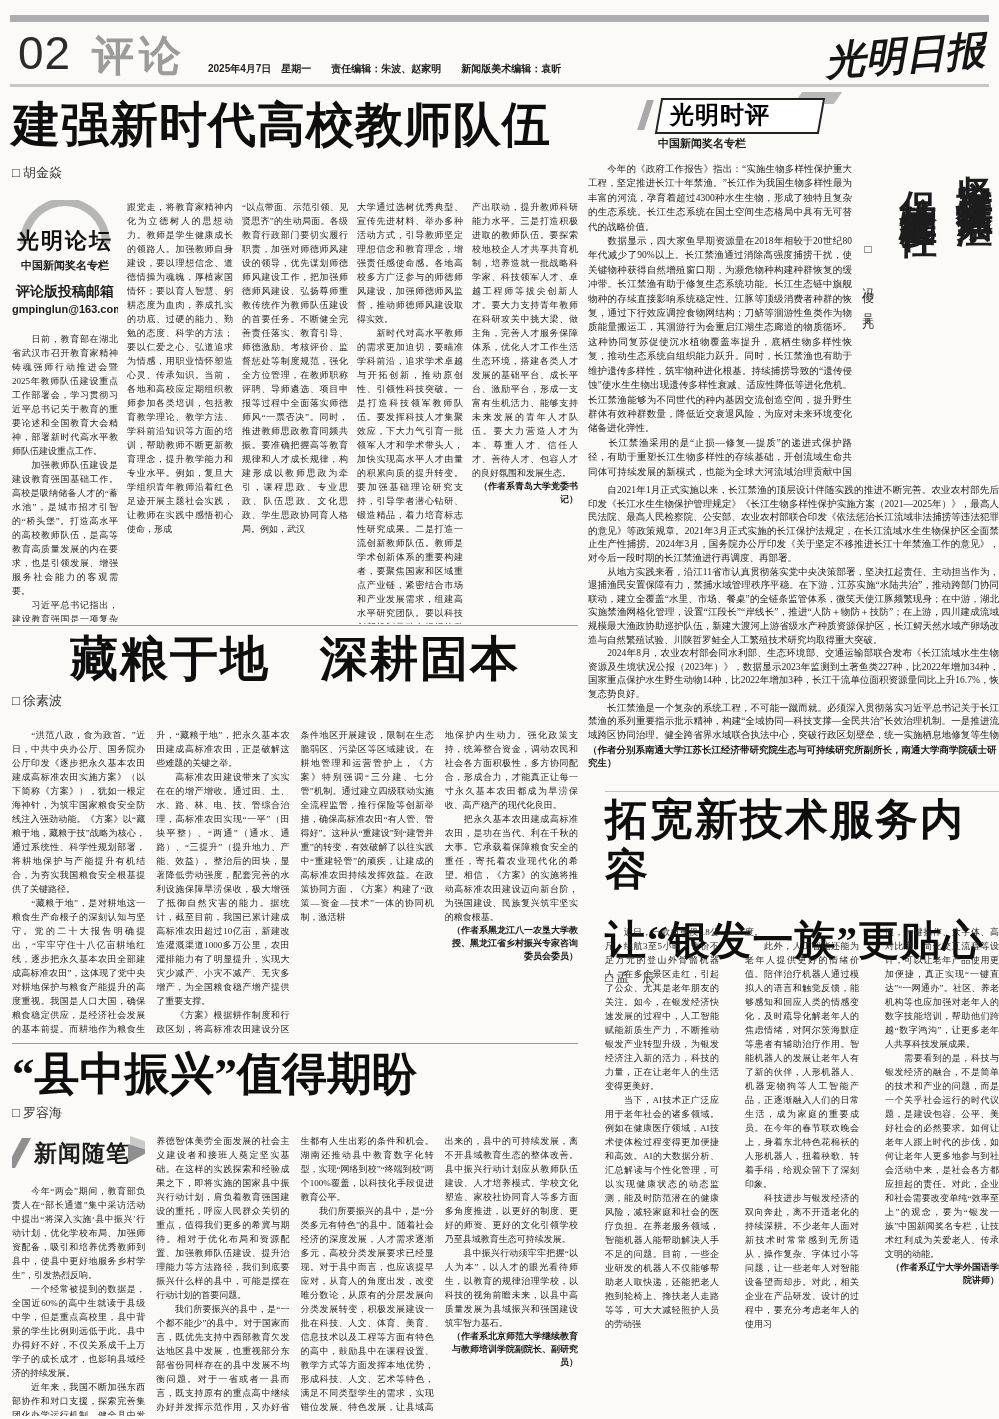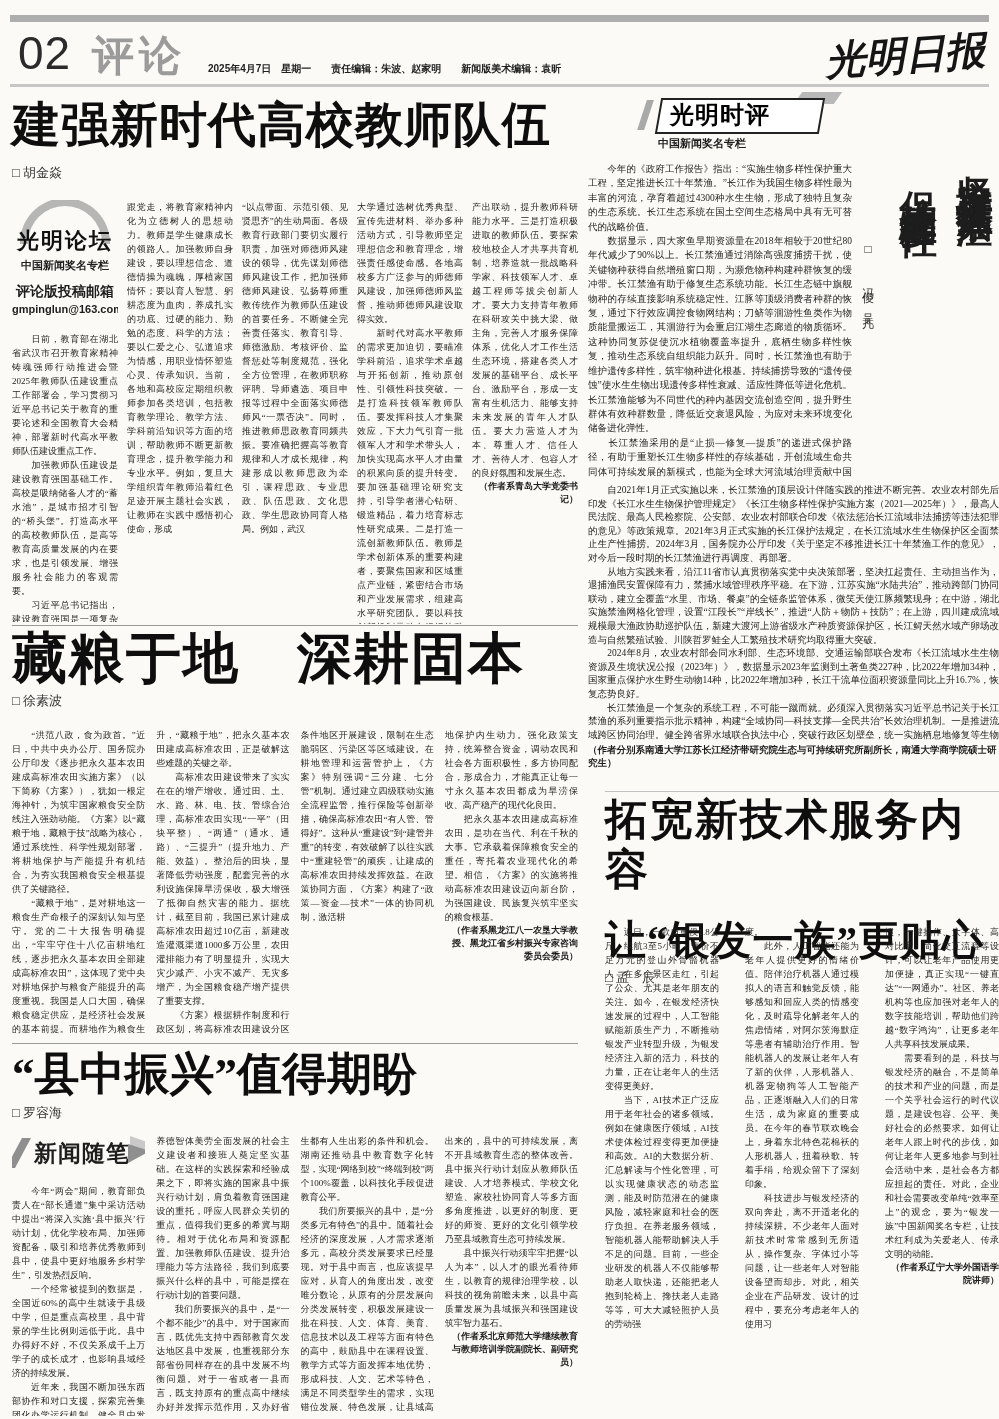--- a/index.html
+++ b/index.html
@@ -134,21 +134,21 @@
     </div>
     <div class="spbody">　　自2021年1月正式实施以来，长江禁渔的顶层设计伴随实践的推进不断完善。农业农村部先后印发《长江水生生物保护管理规定》《长江生物多样性保护实施方案（2021—2025年）》，最高人民法院、最高人民检察院、公安部、农业农村部联合印发《依法惩治长江流域非法捕捞等违法犯罪的意见》等政策规章。2021年3月正式实施的长江保护法规定，在长江流域水生生物保护区全面禁止生产性捕捞。2024年3月，国务院办公厅印发《关于坚定不移推进长江十年禁渔工作的意见》，对今后一段时期的长江禁渔进行再调度、再部署。
 　　从地方实践来看，沿江11省市认真贯彻落实党中央决策部署，坚决扛起责任、主动担当作为，退捕渔民安置保障有力，禁捕水域管理秩序平稳。在下游，江苏实施“水陆共治”，推动跨部门协同联动，建立全覆盖“水里、市场、餐桌”的全链条监管体系，微笑天使江豚频繁现身；在中游，湖北实施禁渔网格化管理，设置“江段长”“岸线长”，推进“人防＋物防＋技防”；在上游，四川建成流域规模最大渔政协助巡护队伍，新建大渡河上游省级水产种质资源保护区，长江鲟天然水域产卵场改造与自然繁殖试验、川陕哲罗鲑全人工繁殖技术研究均取得重大突破。
 　　2024年8月，农业农村部会同水利部、生态环境部、交通运输部联合发布《长江流域水生生物资源及生境状况公报（2023年）》，数据显示2023年监测到土著鱼类227种，比2022年增加34种，国家重点保护水生野生动物14种，比2022年增加3种，长江干流单位面积资源量同比上升16.7%，恢复态势良好。
 　　长江禁渔是一个复杂的系统工程，不可能一蹴而就。必须深入贯彻落实习近平总书记关于长江禁渔的系列重要指示批示精神，构建“全域协同—科技支撑—全民共治”长效治理机制。一是推进流域跨区协同治理。健全跨省界水域联合执法中心，突破行政区划壁垒，统一实施栖息地修复等生物多样性工程。二是强化智能监测技术应用。开发基于卫星遥感与水下机器人的空天地一体化监测网络，运用AI图像识别技术实现快速预警；构建鱼类声纹数据库与种群动态模型，依托区块链技术确保监测数据全链条可追溯；推广生态友好型无人巡逻船，在重点江段形成智能防护屏障。三是构建全民参与治理的新范式。打造公众参与平台，让市民通过举报违法捕捞、参与增殖放流等累积生态积分；建立“政府购买服务＋专业机构培训”协同机制，培育护渔志愿者组织；打造沉浸式数字孪生长江系统，运用VR技术开展云端生态研学，使参与生态保护成为新时代公民素养的重要组成部分。</div>
     <div class="spcredit">（作者分别系南通大学江苏长江经济带研究院生态与可持续研究所副所长，南通大学商学院硕士研究生）</div>
   </div>
 
   <div class="rule" style="left:12px;top:625px;width:566px;"></div>
   <div class="art" style="left:12px;top:630px;width:566px;height:410px;">
-    <div class="h-serif" style="font-size:55px;line-height:58px;letter-spacing:2px;">藏粮于地　深耕固本</div>
+    <div class="h-serif" style="font-size:48px;line-height:58px;letter-spacing:2px;text-align:center;">藏粮于地　深耕固本</div>
     <div class="byline" style="margin-top:4px;">□ 徐素波</div>
     <div class="cols" style="left:0;top:98px;width:566px;height:308px;gap:11px;">
       <div class="col">
           <div class="coltext" style="height:308px;">　　“洪范八政，食为政首。”近日，中共中央办公厅、国务院办公厅印发《逐步把永久基本农田建成高标准农田实施方案》（以下简称《方案》），犹如一根定海神针，为筑牢国家粮食安全防线注入强劲动能。《方案》以“藏粮于地，藏粮于技”战略为核心，通过系统性、科学性规划部署，将耕地保护与产能提升有机结合，为夯实我国粮食安全根基提供了关键路径。
 　　“藏粮于地”，是对耕地这一粮食生产命根子的深刻认知与坚守。党的二十大报告明确提出，“牢牢守住十八亿亩耕地红线，逐步把永久基本农田全部建成高标准农田”，这体现了党中央对耕地保护与粮食产能提升的高度重视。我国是人口大国，确保粮食稳定供应，是经济社会发展的基本前提。而耕地作为粮食生产的根基，其质量高低直接决定着粮食产能。当前，我国耕地面临着诸多挑战，部分耕地质量偏低、水土流失、土壤退化等问题依然存在，一定程度上制约了粮食生产能力的提</div>
         </div>
       <div class="col">
           <div class="coltext" style="height:308px;">升，“藏粮于地”，把永久基本农田建成高标准农田，正是破解这些难题的关键之举。
 　　高标准农田建设带来了实实在在的增产增收。通过田、土、水、路、林、电、技、管综合治理，高标准农田实现“一平”（田块平整）、“两通”（通水、通路）、“三提升”（提升地力、产能、效益）。整治后的田块，显著降低劳动强度，配套完善的水利设施保障旱涝保收，极大增强了抵御自然灾害的能力。据统计，截至目前，我国已累计建成高标准农田超过10亿亩，新建改造灌溉渠道1000多万公里，农田灌排能力有了明显提升，实现大灾少减产、小灾不减产、无灾多增产，为全国粮食稳产增产提供了重要支撑。
 　　《方案》根据耕作制度和行政区划，将高标准农田建设分区域明确不同区域工作重点，东北黑土地区、平原地区等具备</div>

